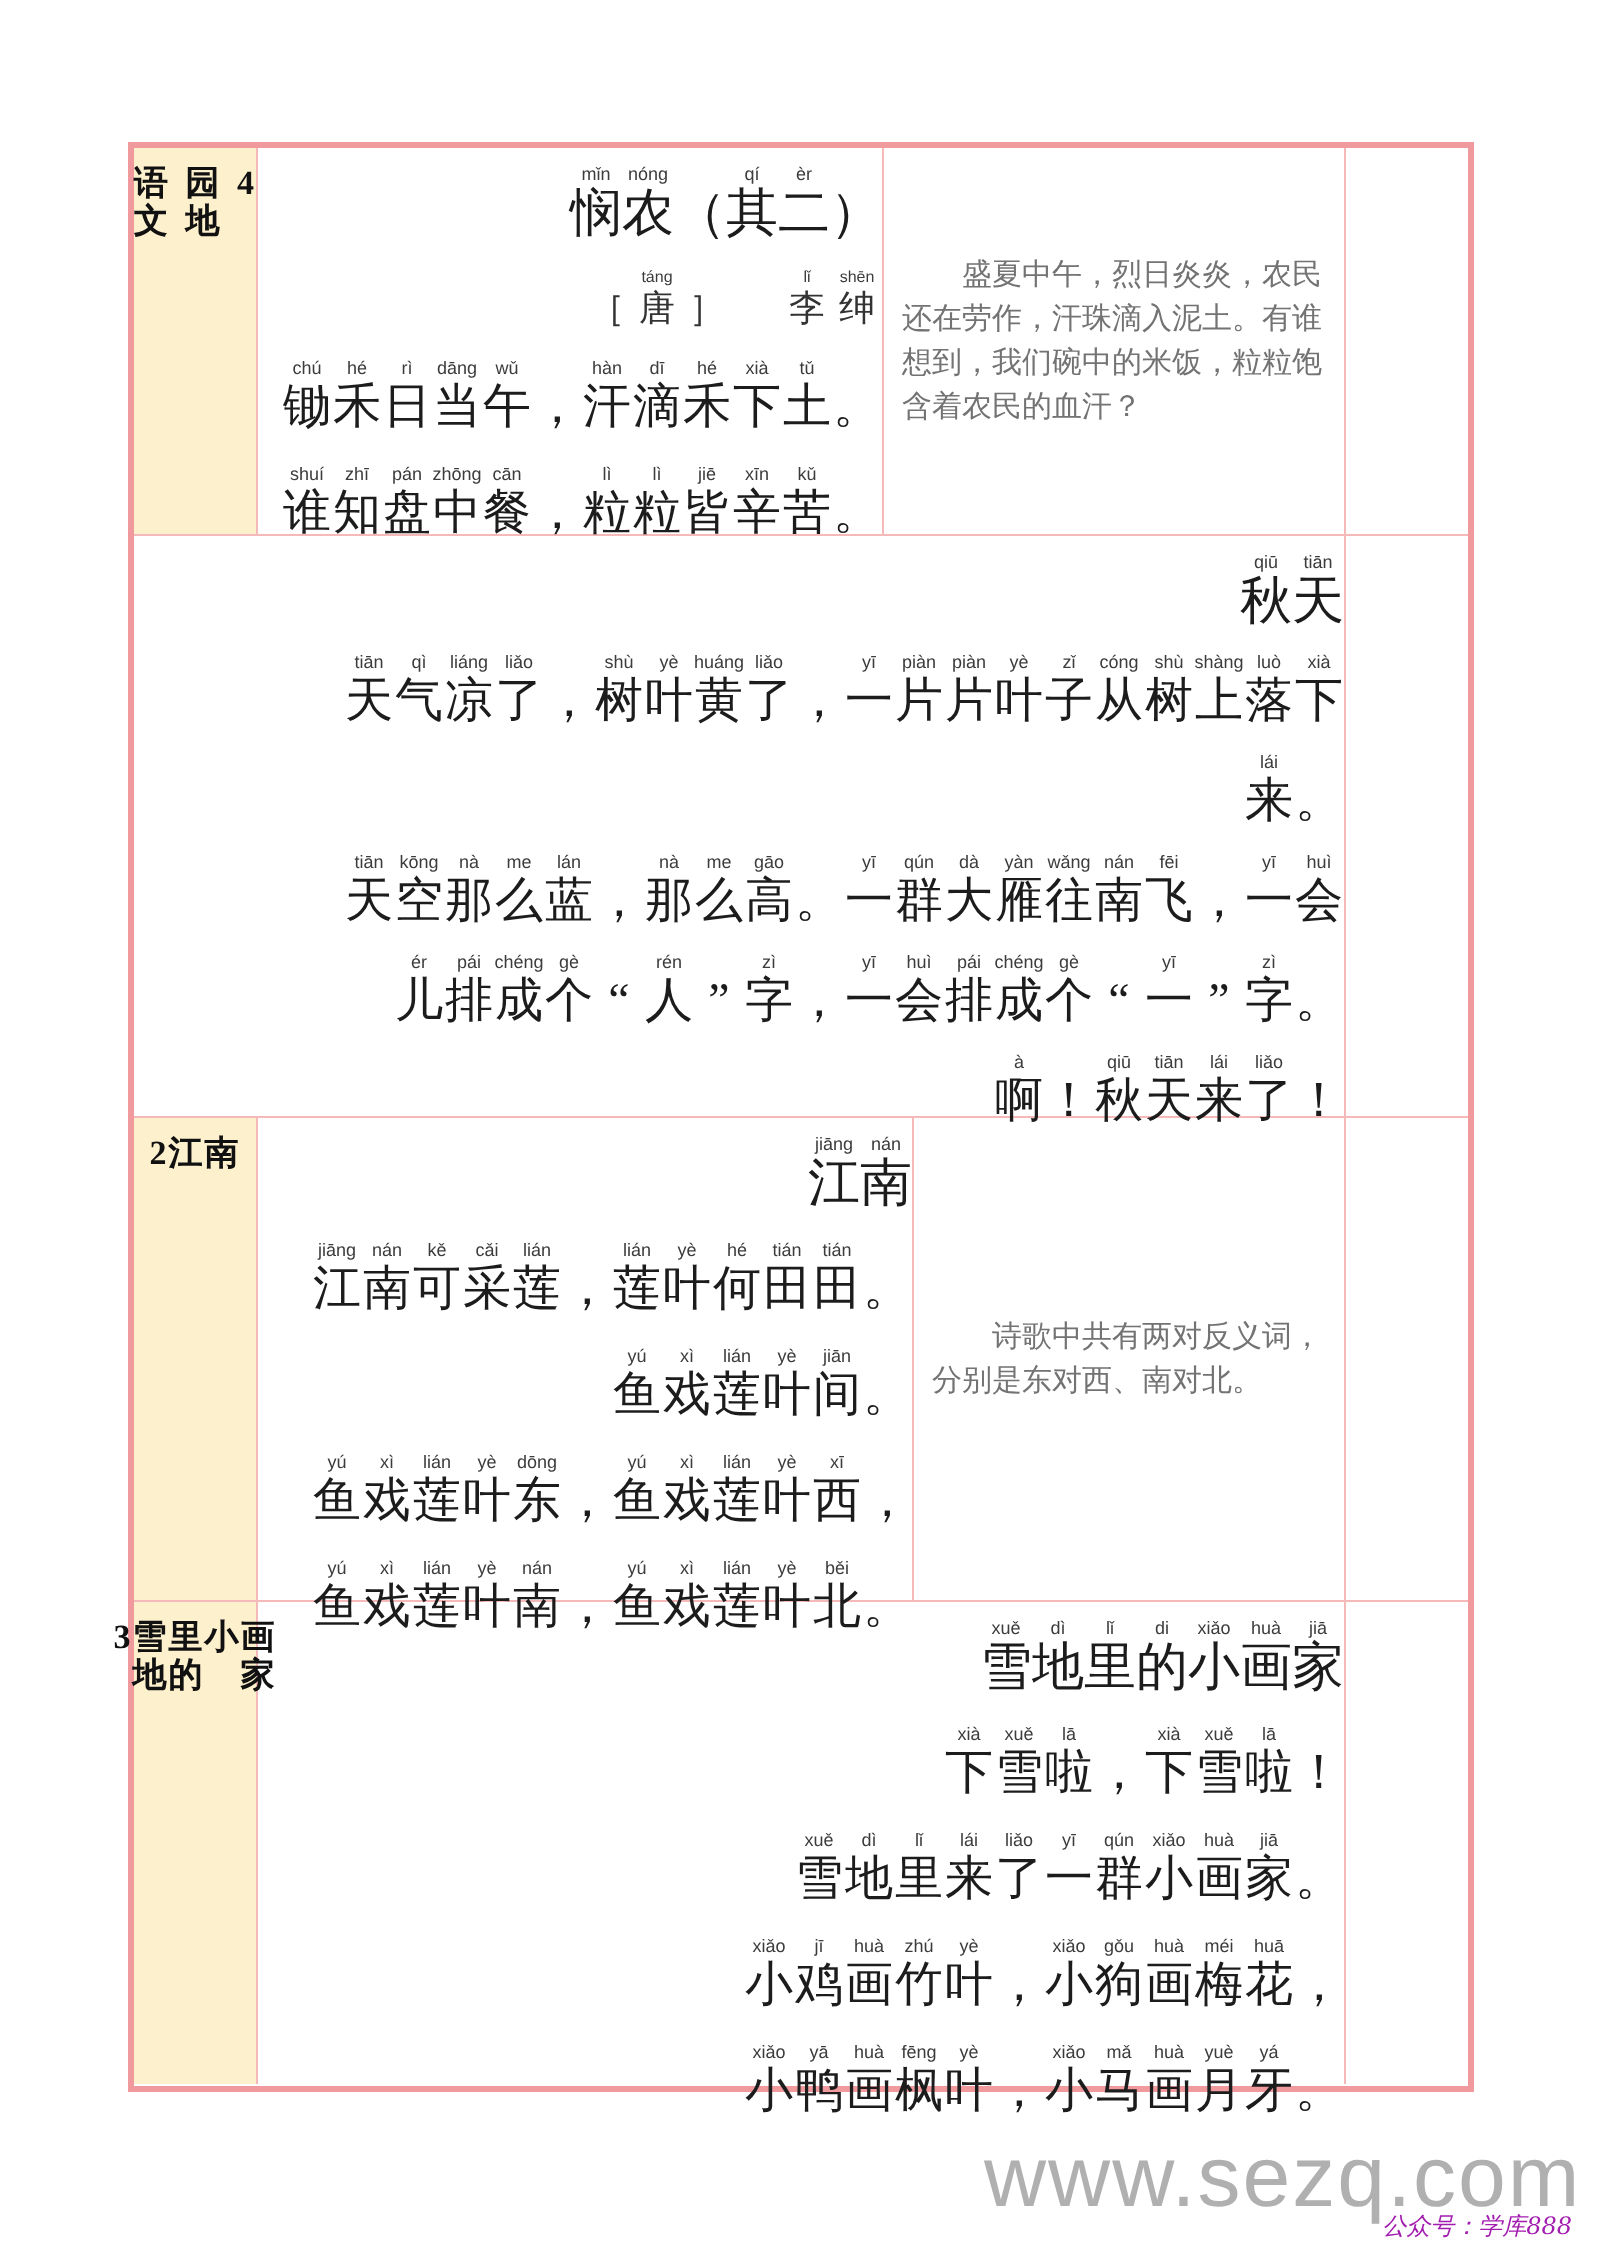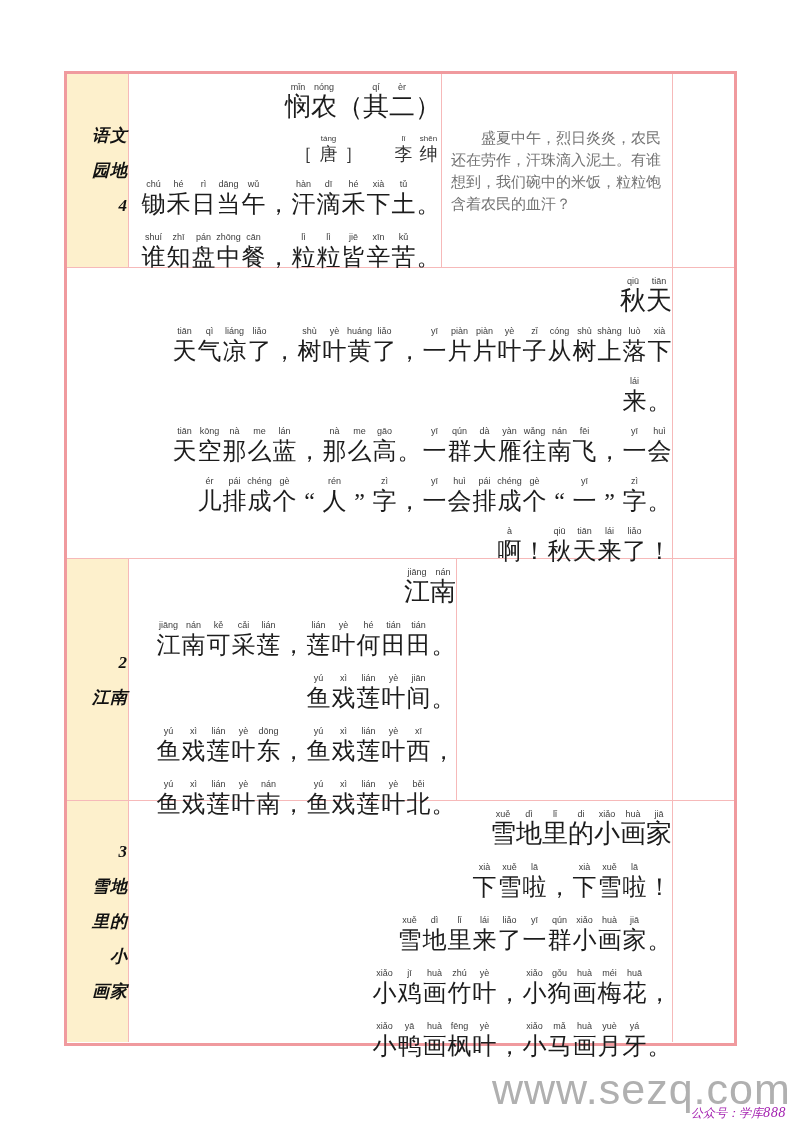--- a/index.html
+++ b/index.html
@@ -16,21 +16,21 @@
 
   .table{position:absolute;left:64px;top:71px;width:667px;height:969px;border:3px solid var(--border-outer);background:#fff;}
 
   .row{display:flex;border-bottom:1px solid var(--border-inner);box-sizing:content-box;}
   .row-0{height:193px;}
   .row-1{height:290px;}
   .row-2{height:241px;}
   .row-3{height:241px;border-bottom:none;}
 
   .cell-label{width:61px;border-right:1px solid var(--border-inner);background:var(--label-bg);
-    display:flex;flex-direction:column;align-items:flex-end;justify-content:center;font-style:italic;}
+    display:flex;flex-direction:row;align-items:flex-start;justify-content:center;}
   .label-line{font-weight:bold;font-size:17px;line-height:19px;margin:8px 0;letter-spacing:1px;color:#111;}
   .label-gap{height:6px;}
 
   .cell-main{flex:1;display:flex;min-width:0;}
   .content{flex:1;display:flex;flex-direction:column;align-items:flex-end;min-width:0;}
 
   .commentary{border-left:1px solid var(--border-inner);display:flex;align-items:center;box-sizing:border-box;padding:4px 9px;}
   .row-0 .commentary{width:231px;}
   .row-2 .commentary{width:216px;}
   .commentary p{margin:0;font-size:15px;line-height:22px;text-indent:2em;color:#737373;
@@ -560,20 +560,21 @@
               </span><span class="tok">
                 <span class="py">běi</span>
                 <span class="hz">北</span>
               </span><span class="tok">
                 <span class="py"></span>
                 <span class="hz">。</span>
               </span></div>
           </div>
         <div class="commentary">
             <div class="com-inner">
+              <p>诗歌中共有两对反义词，分别是东对西、南对北。</p>
             </div>
           </div>
       </div>
       <div class="cell-right"></div>
     </div>
 
     <div class="row row-3">
       <div class="cell-label">
           <div class="label-line">3</div>
           <div class="label-line">雪地</div>

